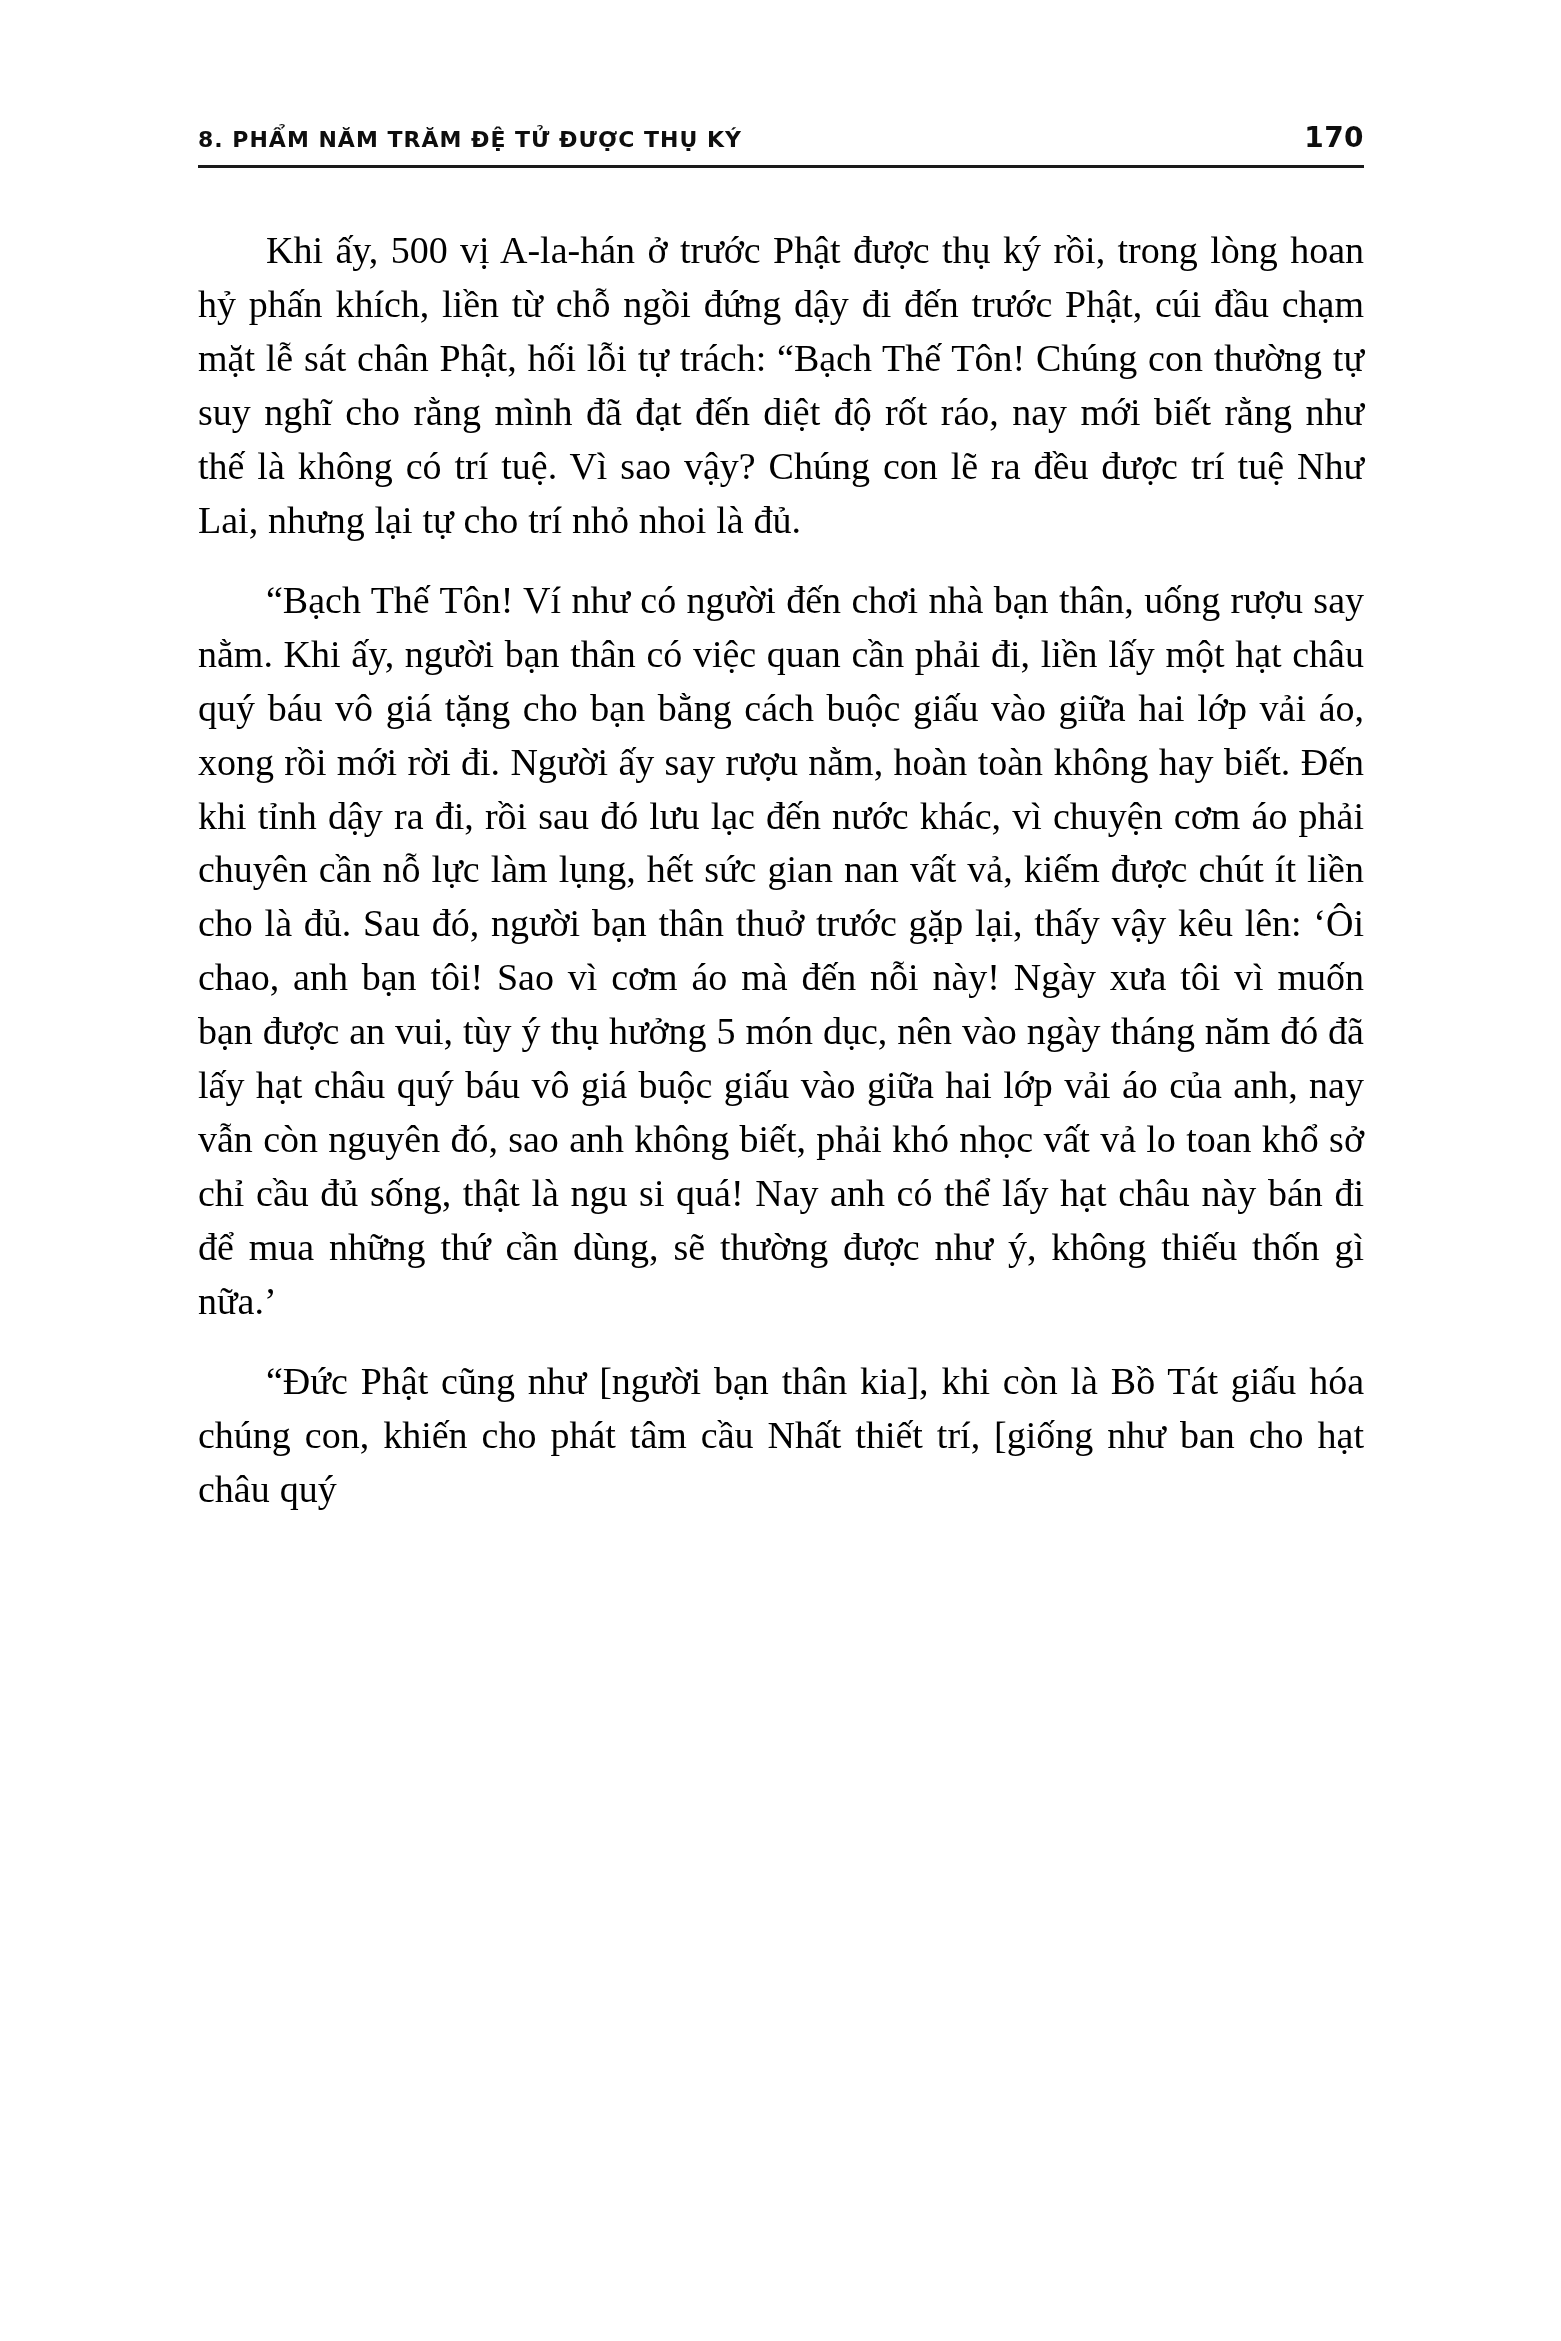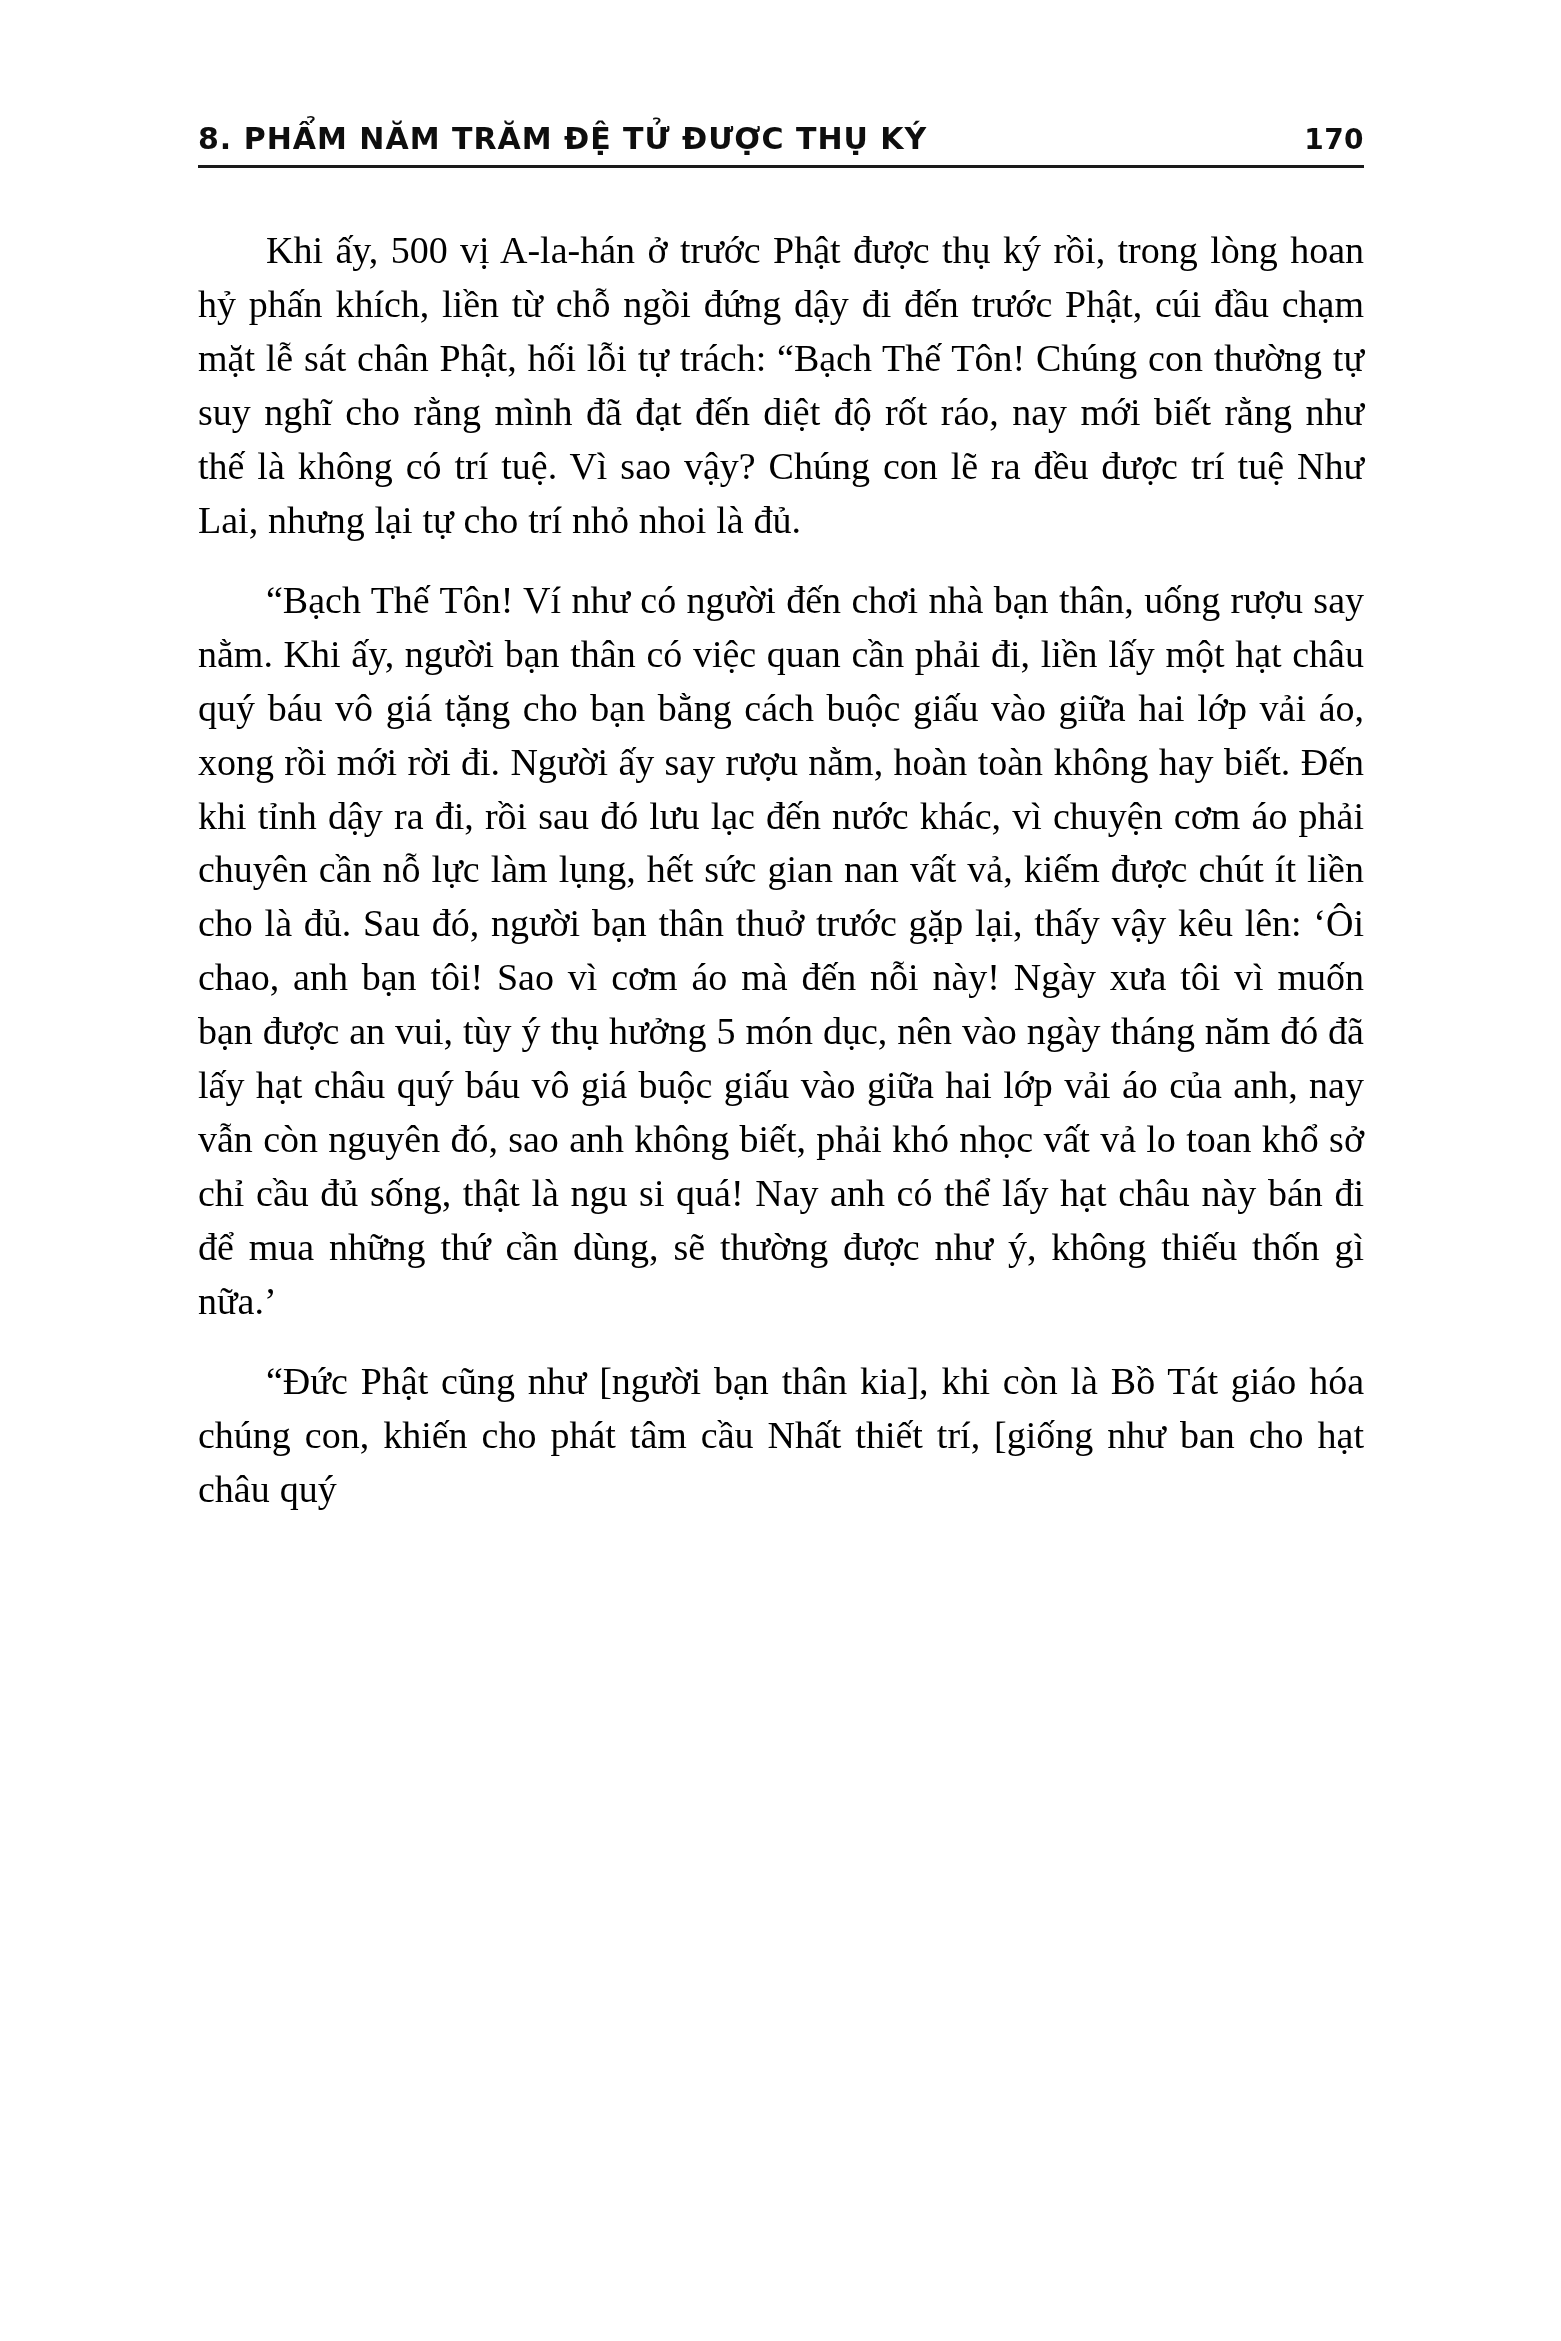--- a/index.html
+++ b/index.html
@@ -20,21 +20,21 @@
     position: absolute;
     left: 198px;
     top: 121px;
     width: 1166px;
     display: flex;
     align-items: baseline;
     justify-content: space-between;
   }
   .header-title {
     font-family: "DejaVu Sans", "Liberation Sans", sans-serif;
-    font-size: 30px;
+    font-size: 22px;
     font-weight: bold;
     letter-spacing: 1px;
     color: #0e0e0e;
     text-transform: uppercase;
     white-space: nowrap;
     text-align: right;
   }
   .header-page-number {
     font-family: "DejaVu Sans", "Liberation Sans", sans-serif;
     font-size: 28px;
@@ -77,17 +77,17 @@
 
   <div class="header">
     <div class="header-title">8. Phẩm năm trăm đệ tử được thụ ký</div>
     <div class="header-page-number">170</div>
   </div>
   <div class="header-rule"></div>
 
   <div class="content">
     <p class="para">Khi ấy, 500 vị A-la-hán ở trước Phật được thụ ký rồi, trong lòng hoan hỷ phấn khích, liền từ chỗ ngồi đứng dậy đi đến trước Phật, cúi đầu chạm mặt lễ sát chân Phật, hối lỗi tự trách: “Bạch Thế Tôn! Chúng con thường tự suy nghĩ cho rằng mình đã đạt đến diệt độ rốt ráo, nay mới biết rằng như thế là không có trí tuệ. Vì sao vậy? Chúng con lẽ ra đều được trí tuệ Như Lai, nhưng lại tự cho trí nhỏ nhoi là đủ.</p>
     <p class="para">“Bạch Thế Tôn! Ví như có người đến chơi nhà bạn thân, uống rượu say nằm. Khi ấy, người bạn thân có việc quan cần phải đi, liền lấy một hạt châu quý báu vô giá tặng cho bạn bằng cách buộc giấu vào giữa hai lớp vải áo, xong rồi mới rời đi. Người ấy say rượu nằm, hoàn toàn không hay biết. Đến khi tỉnh dậy ra đi, rồi sau đó lưu lạc đến nước khác, vì chuyện cơm áo phải chuyên cần nỗ lực làm lụng, hết sức gian nan vất vả, kiếm được chút ít liền cho là đủ. Sau đó, người bạn thân thuở trước gặp lại, thấy vậy kêu lên: ‘Ôi chao, anh bạn tôi! Sao vì cơm áo mà đến nỗi này! Ngày xưa tôi vì muốn bạn được an vui, tùy ý thụ hưởng 5 món dục, nên vào ngày tháng năm đó đã lấy hạt châu quý báu vô giá buộc giấu vào giữa hai lớp vải áo của anh, nay vẫn còn nguyên đó, sao anh không biết, phải khó nhọc vất vả lo toan khổ sở chỉ cầu đủ sống, thật là ngu si quá! Nay anh có thể lấy hạt châu này bán đi để mua những thứ cần dùng, sẽ thường được như ý, không thiếu thốn gì nữa.’</p>
-    <p class="para">“Đức Phật cũng như [người bạn thân kia], khi còn là Bồ Tát giáo hóa chúng con, khiến cho phát tâm cầu Nhất thiết trí, [giống như ban cho hạt châu quý</p>
+    <p class="para">“Đức Phật cũng như [người bạn thân kia], khi còn là Bồ Tát giấu hóa chúng con, khiến cho phát tâm cầu Nhất thiết trí, [giống như ban cho hạt châu quý</p>
   </div>
 
 </div>
 
 
 </body></html>

